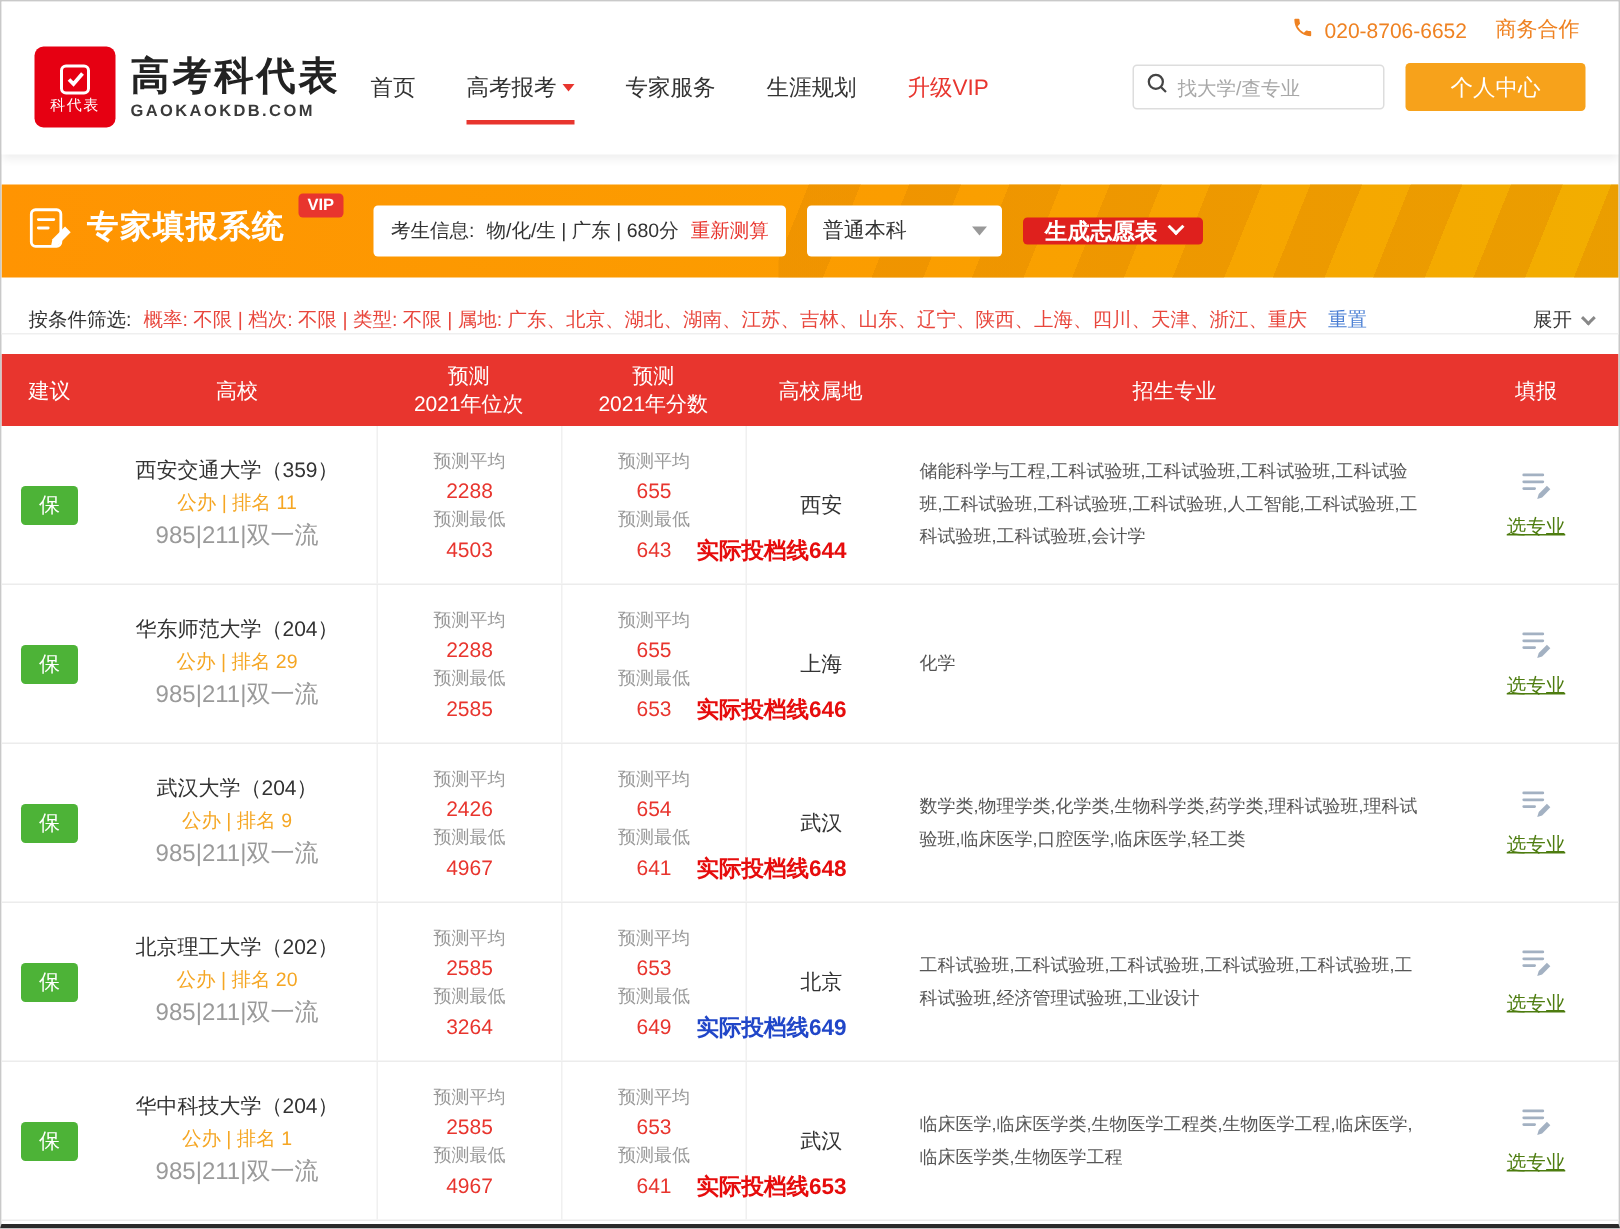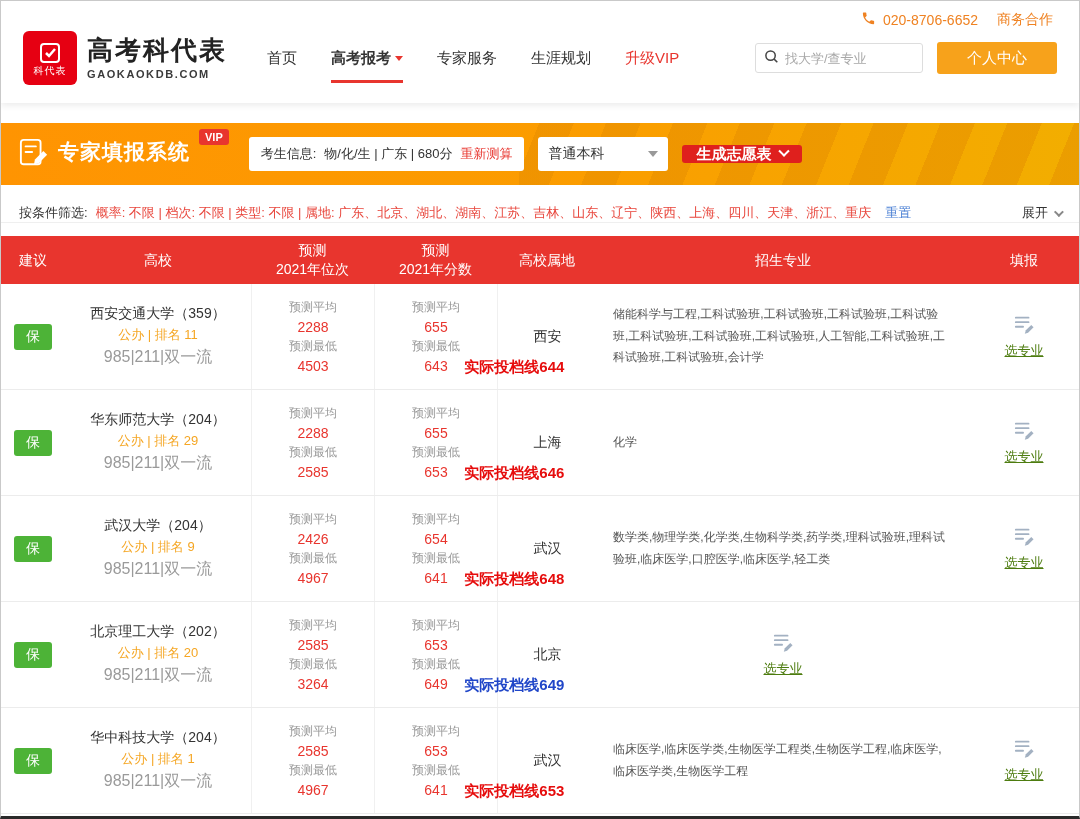--- a/index.html
+++ b/index.html
@@ -17,23 +17,23 @@
   .topbar { height: 102px; position: relative; padding: 0 22px; box-shadow: 0 3px 6px rgba(0,0,0,.07); background:#fff; }
   .contact { position: absolute; top: 10px; right: 26px; display: flex; align-items: center; gap: 7px; color: #ef8222; font-size: 14px; }
   .contact .biz { margin-left: 12px; cursor: pointer; }
   .brand-row { display: flex; align-items: center; padding-top: 30px; }
   .logo { display: flex; align-items: center; gap: 10px; cursor: pointer; }
   .logo-box { width: 54px; height: 54px; background: #e60012; border-radius: 6px; display: flex; flex-direction: column; align-items: center; justify-content: center; color: #fff; }
   .logo-badge { font-size: 10px; line-height: 1; margin-top: 1px; letter-spacing: 1px; }
   .logo-text .t { font-size: 26px; font-weight: bold; color: #222; letter-spacing: 2px; line-height: 1; }
   .logo-text .d { font-size: 11px; color: #3a3a3a; letter-spacing: 1.6px; margin-top: 5px; font-weight: bold; }
 
-  .nav { display: flex; gap: 34px; margin-left: 40px; font-size: 15px; color: #333; align-items: center; }
+  .nav { display: flex; gap: 34px; margin-left: 20px; font-size: 15px; color: #333; align-items: center; }
   .nav-item { cursor: pointer; position: relative; white-space: nowrap; }
-  .nav-item.active { font-weight: bold; }
+  .nav-item.active { font-weight: normal; }
   .nav-item.active::after { content: ""; position: absolute; left: 0; right: 0; bottom: -15px; height: 3px; background: #e8352e; }
   .caret-red { display: inline-block; width: 0; height: 0; border-left: 4px solid transparent; border-right: 4px solid transparent; border-top: 5px solid #e8352e; margin-left: 4px; vertical-align: middle; }
   .nav-item.vip { color: #e8352e; }
 
   .search-box { margin-left: auto; width: 168px; height: 30px; border: 1px solid #ddd; border-radius: 3px; display: flex; align-items: center; padding: 0 8px; gap: 6px; background:#fff; }
   .search-box input { border: none; outline: none; width: 100%; font-size: 13px; color: #333; font-family: inherit; background: transparent; }
   .search-box input::placeholder { color: #a8a8a8; }
   .pc-btn { margin-left: 14px; width: 120px; height: 32px; background: #f7a21b; color: #fff; font-size: 15px; border: none; border-radius: 3px; display: flex; align-items: center; justify-content: center; cursor: pointer; font-family: inherit; }
 
   
@@ -322,20 +322,21 @@
         <div class="plabel">预测最低</div>
         <div class="pval">3264</div>
       </div>
       <div class="cell c-score">
         <div class="plabel">预测平均</div>
         <div class="pval">653</div>
         <div class="plabel">预测最低</div>
         <div class="pval minline"><span>649</span><span class="actual blue">实际投档线649</span></div>
       </div>
       <div class="cell c-city">北京</div>
+      <div class="cell c-majors">工科试验班,工科试验班,工科试验班,工科试验班,工科试验班,工科试验班,经济管理试验班,工业设计</div>
       <div class="cell c-action">
         <span>
           <svg width="22" height="20" viewBox="0 0 24 22" fill="none">
               <path d="M3 4h14M3 9h14M3 14h8" stroke="#a3b1c2" stroke-width="2" stroke-linecap="round"></path>
               <path d="M14 18l6-6 2.5 2.5-6 6-3.6 1.1z" fill="#a3b1c2"></path>
             </svg>
         </span>
         <span class="sm-text">选专业</span>
       </div>
     </div>

